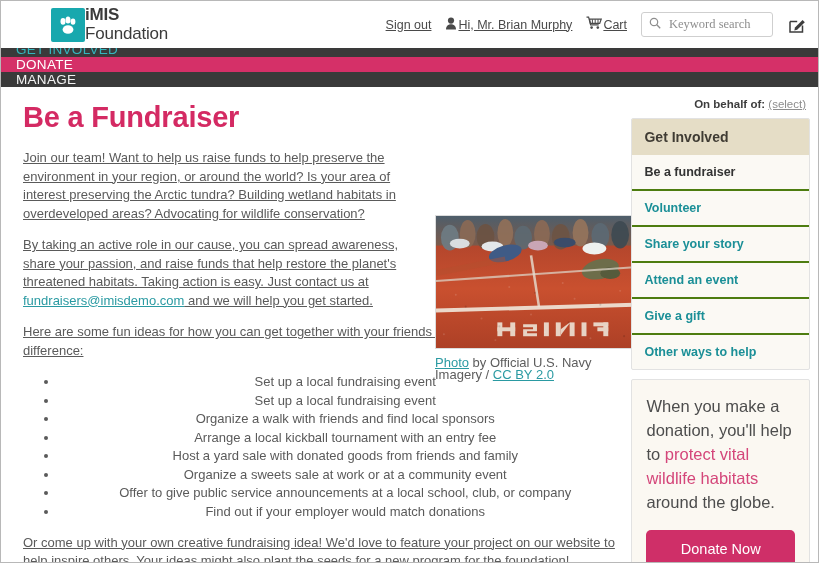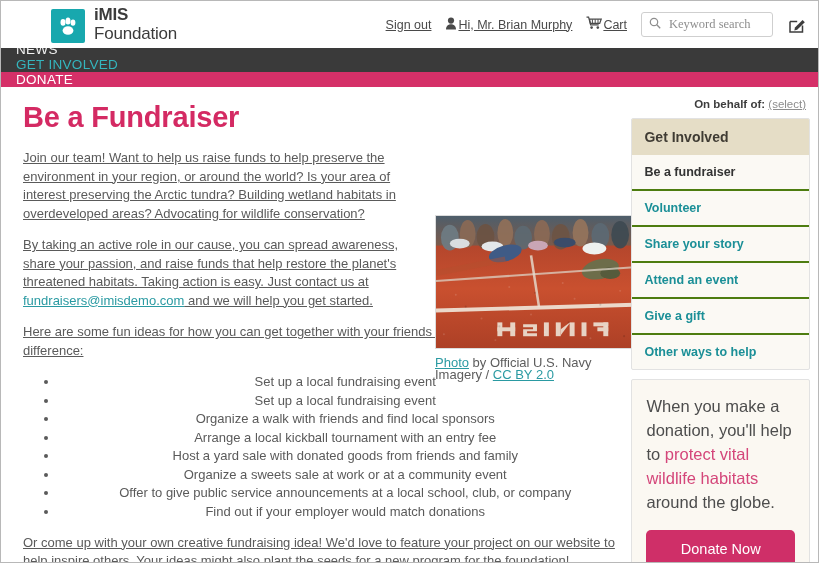--- a/index.html
+++ b/index.html
@@ -20,21 +20,21 @@
 
   
   .top-header {
     position: relative;
     height: 47px;
     background: #ffffff;
     display: flex;
     align-items: center;
     padding: 0 8px 0 22px;
   }
-  .brand { display: flex; align-items: flex-end; gap: 9px; padding-left: 28px; }
+  .brand { display: flex; align-items: center; gap: 0; padding-left: 28px; }
   .brand-mark {
     width: 34px; height: 34px;
     background: #18a8ae;
     border-radius: 2px;
     display: flex; align-items: center; justify-content: center;
     flex: none;
   }
   .brand-text {
     line-height: 1.07;
     color: #3b3b3b;
@@ -308,20 +308,21 @@
 
     </div>
   </div>
 
   <div class="main-nav">
     <div class="nav-item">ABOUT US</div>
     <div class="nav-item">OUR IMPACT</div>
     <div class="nav-item">NEWS</div>
     <div class="nav-item active-link">GET INVOLVED</div>
     <div class="nav-item donate">DONATE</div>
+    <div class="nav-item">MANAGE</div>
   </div>
 
   <div class="page-body">
 
     <div class="content-col">
 
       <h1 class="page-title">Be a Fundraiser</h1>
 
       <p class="body-text">Join our team! Want to help us raise funds to help preserve the environment in your region, or around the world? Is your area of interest preserving the Arctic tundra? Building wetland habitats in overdeveloped areas? Advocating for wildlife conservation?</p>
 

